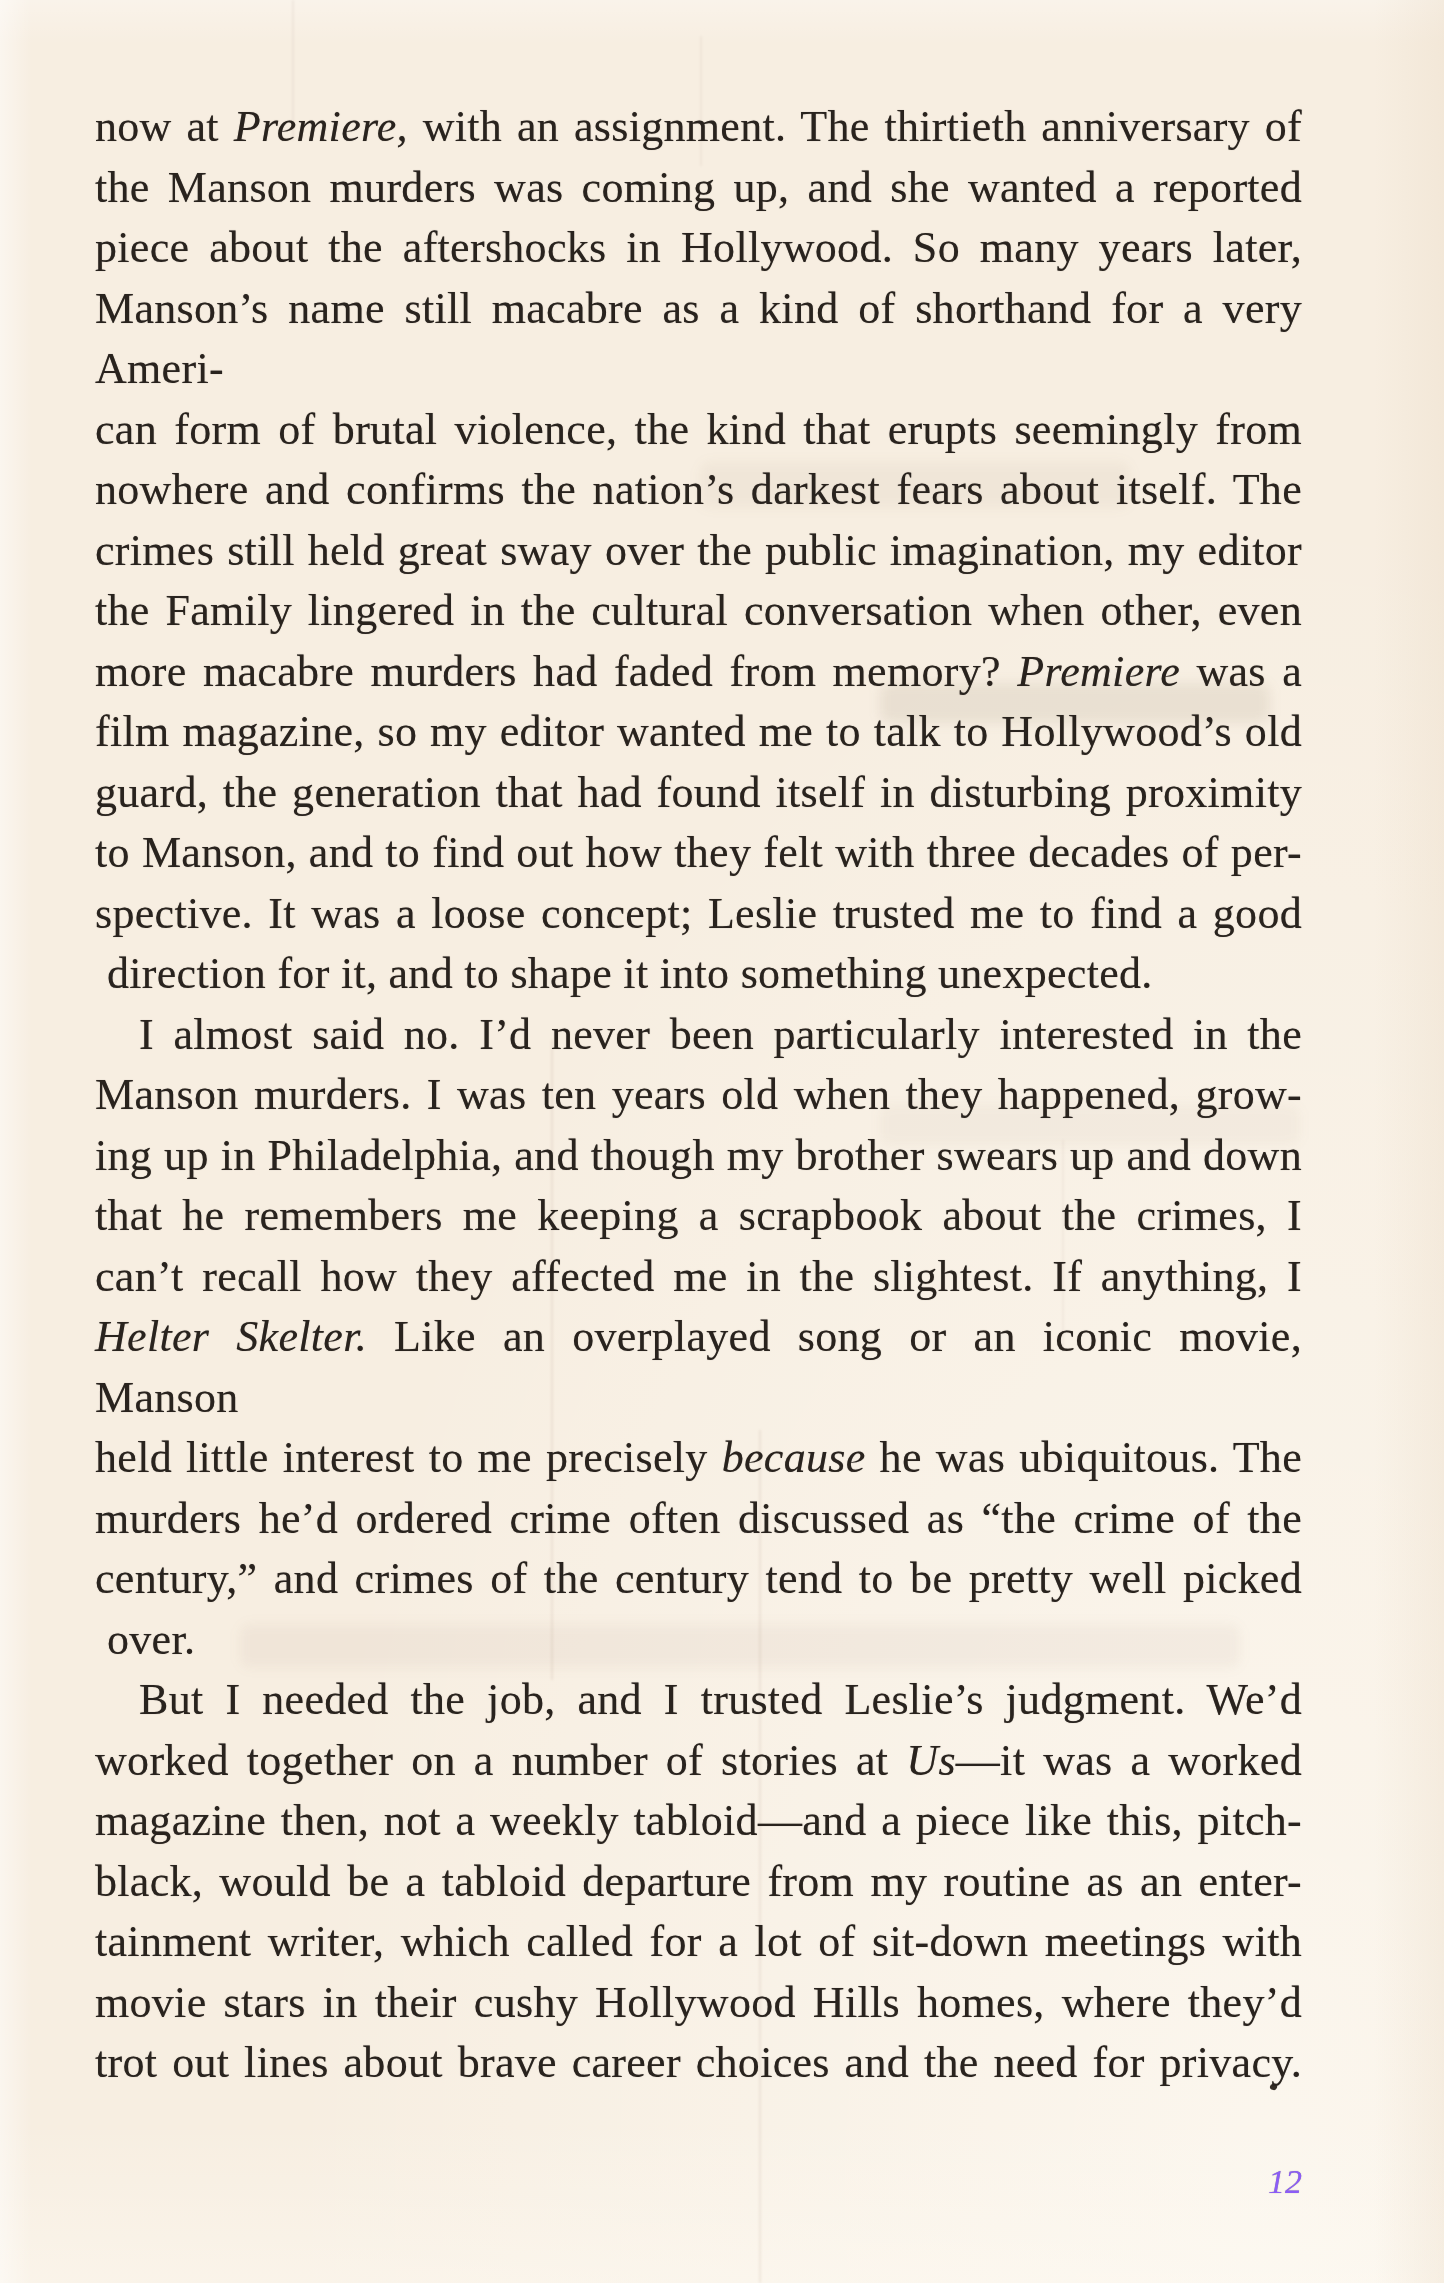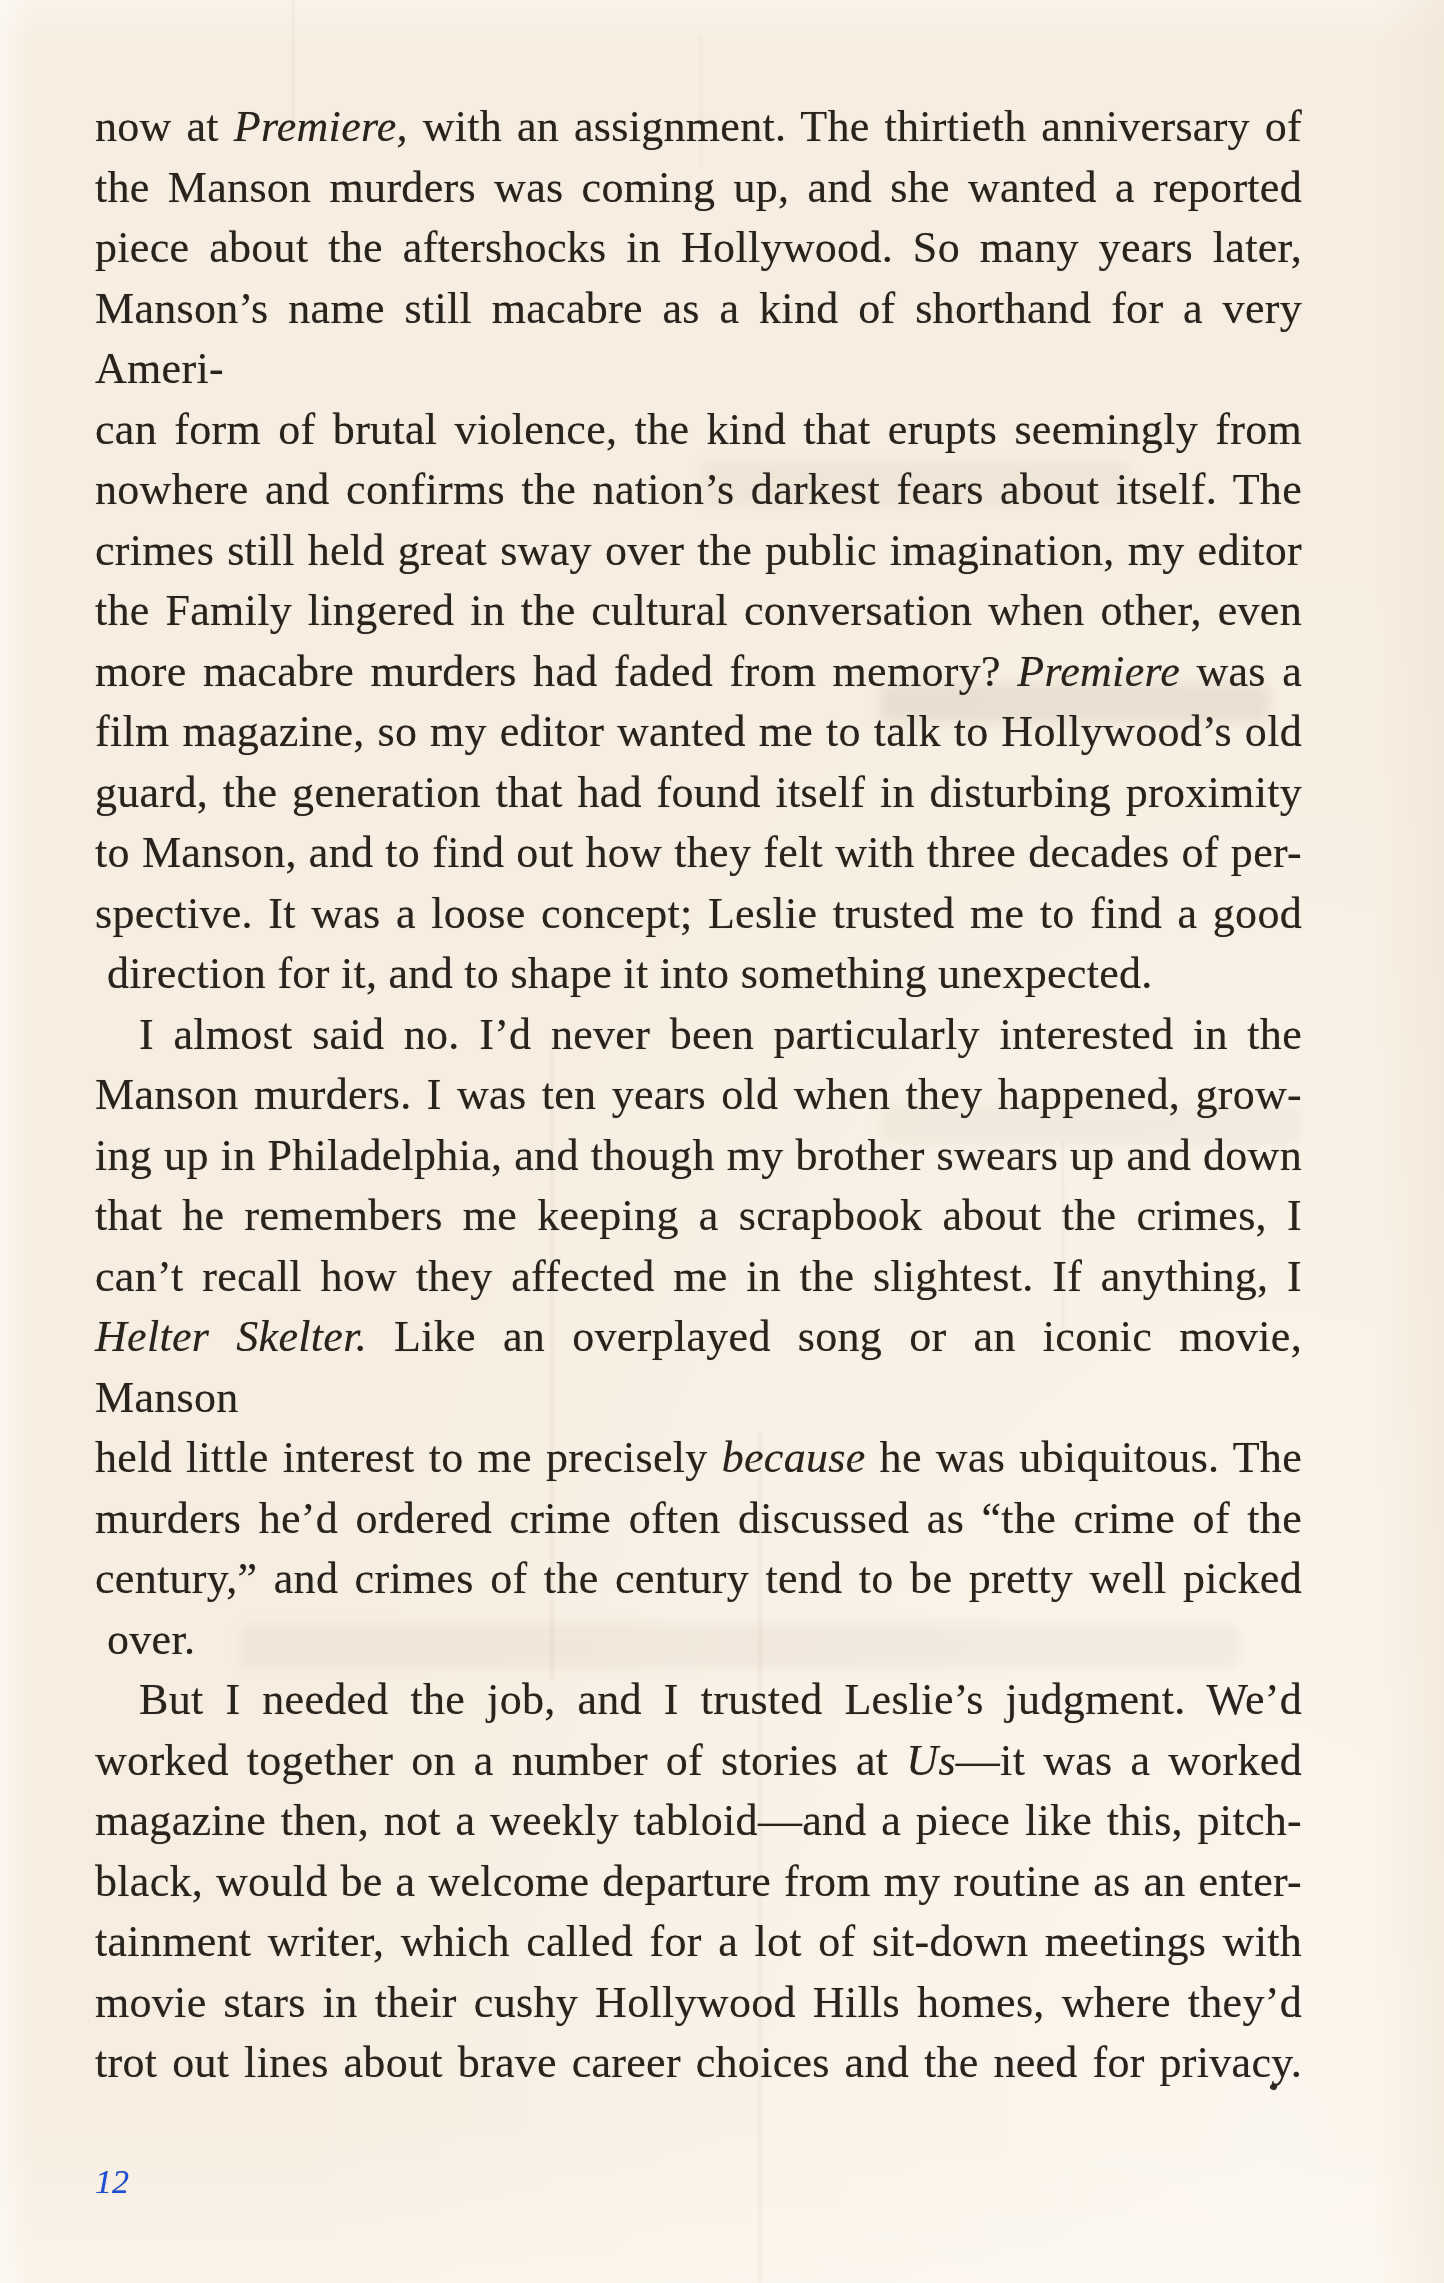--- a/index.html
+++ b/index.html
@@ -44,24 +44,24 @@
     text-align-last: justify;
   }
   .line.no-just { text-align-last: left; margin-left: 12px; }
   .line.indent { padding-left: 44px; }
   .it { font-style: italic; }
   .page-number {
     position: absolute;
     left: 95px;
     top: 2163px;
     width: 1207px;
-    text-align: left;
+    text-align: right;
     font-style: italic;
     font-size: 34px;
-    color: #1d4ed8;
+    color: #8b5cf6;
     text-shadow: 0 0 0.8px rgba(41,36,32,0.5);
   }
   
   .ghost {
     position: absolute;
     pointer-events: none;
     filter: blur(6px);
     border-radius: 10px;
   }
   .ghost.g1 { left: 880px; top: 683px; width: 390px; height: 40px; background: rgba(122,94,66,0.10); }
@@ -136,21 +136,21 @@
         <div class="line"><span class="it">Helter Skelter.</span><span> Like an overplayed song or an iconic movie, Manson</span></div>
         <div class="line"><span>held little interest to me precisely </span><span class="it">because</span><span> he was ubiquitous. The</span></div>
         <div class="line"><span>murders he’d ordered crime often discussed as “the crime of the</span></div>
         <div class="line"><span>century,” and crimes of the century tend to be pretty well picked</span></div>
         <div class="line no-just"><span>over.</span></div>
       </div>
       <div class="paragraph">
         <div class="line indent"><span>But I needed the job, and I trusted Leslie’s judgment. We’d</span></div>
         <div class="line"><span>worked together on a number of stories at </span><span class="it">Us</span><span>—it was a worked</span></div>
         <div class="line"><span>magazine then, not a weekly tabloid—and a piece like this, pitch-</span></div>
-        <div class="line"><span>black, would be a welcome departure from my routine as an enter-</span></div>
+        <div class="line"><span>black, would be a tabloid departure from my routine as an enter-</span></div>
         <div class="line"><span>tainment writer, which called for a lot of sit-down meetings with</span></div>
         <div class="line"><span>movie stars in their cushy Hollywood Hills homes, where they’d</span></div>
         <div class="line"><span>trot out lines about brave career choices and the need for privacy.</span></div>
       </div>
     </main>
 
   <div class="page-number">12</div>
 </div>
 
 </body></html>

